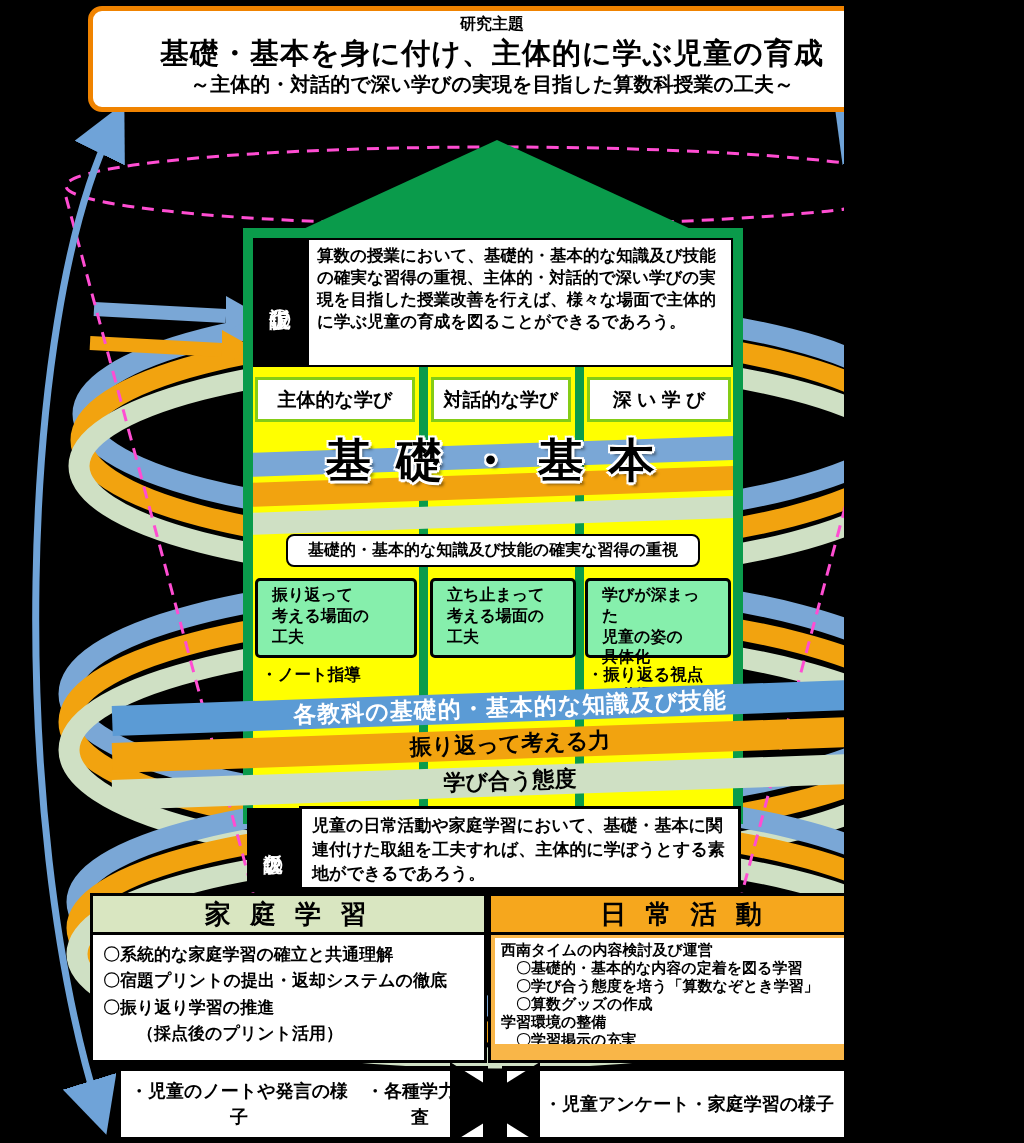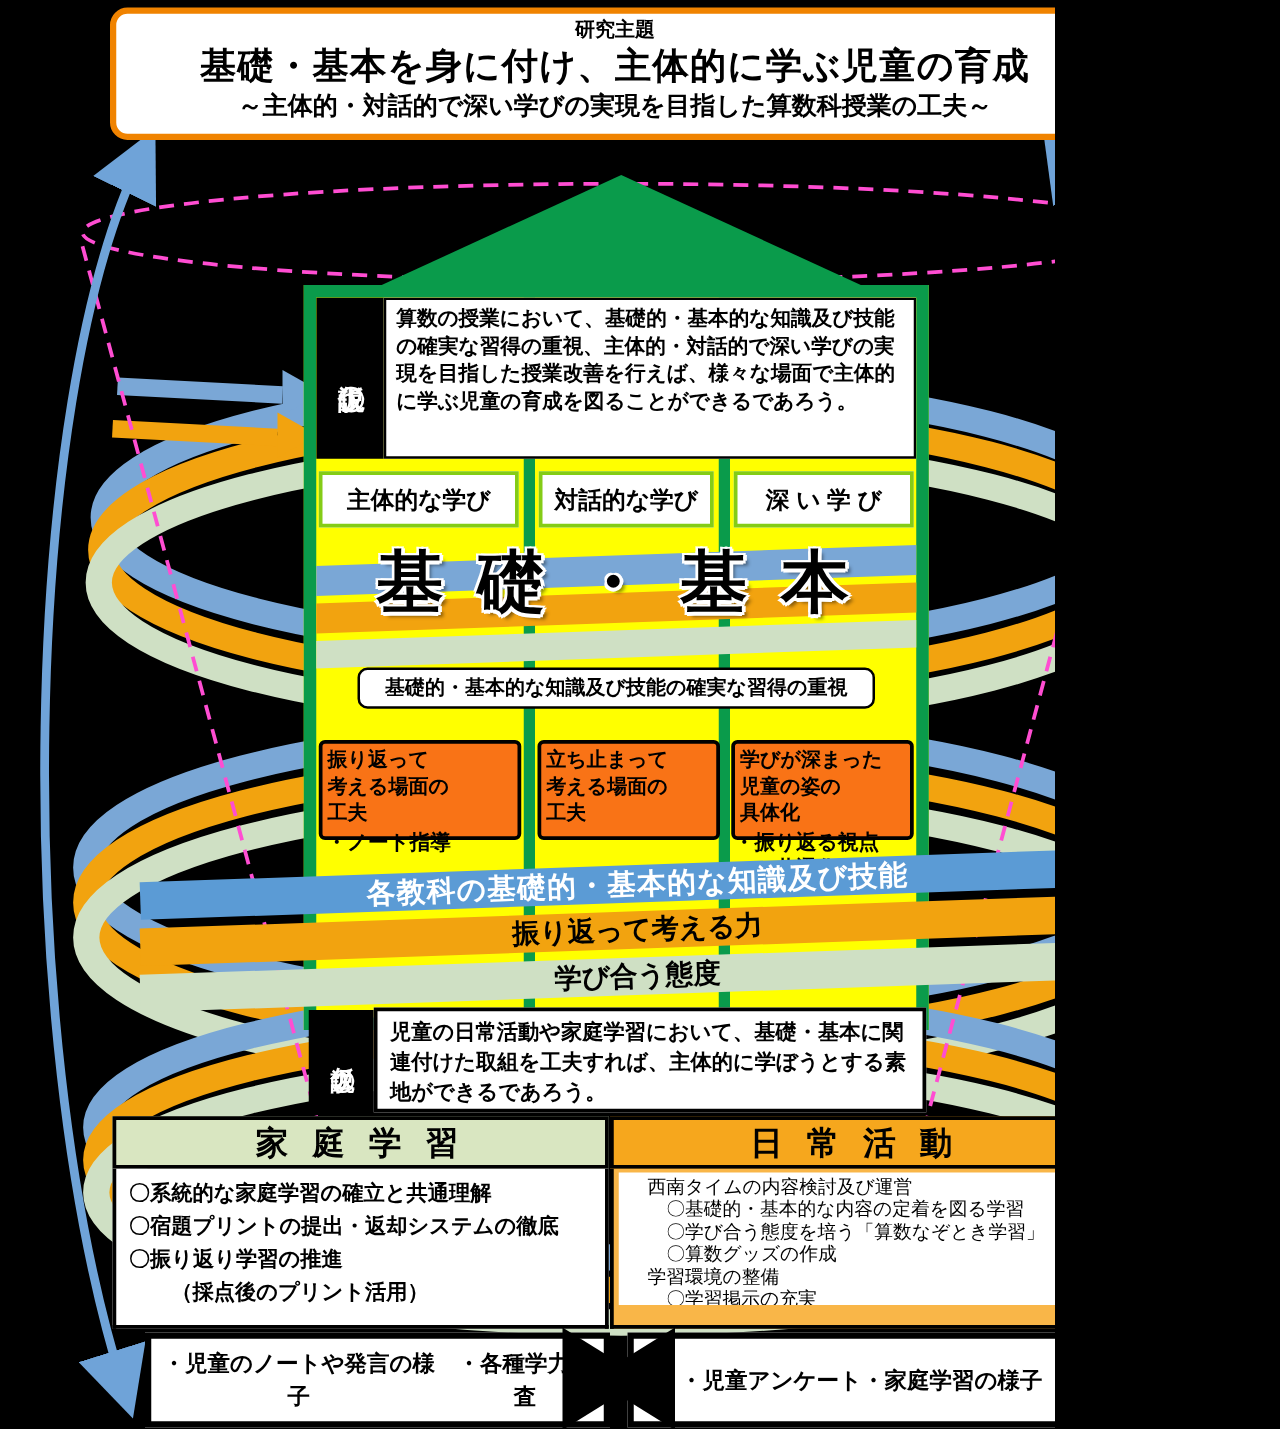--- a/index.html
+++ b/index.html
@@ -32,27 +32,27 @@
 
   .colh{position:absolute;top:139px;height:45px;background:#fff;border:3px solid #84cc16;
         display:flex;align-items:center;justify-content:center;font-size:19px;font-weight:bold}
   .colh1{left:2px;width:160px}.colh2{left:178px;width:140px}.colh3{left:334px;width:144px}
 
   .aband{position:absolute;left:-30px;width:560px;transform:rotate(-2deg)}
   .ab1{top:206px;height:24px;background:#7aa7d6}
   .ab2{top:236px;height:24px;background:#f2a30f}
   .ab3{top:266px;height:22px;background:#cfe0c4}
 
-  .bigfound{position:absolute;left:0;top:192px;width:480px;text-align:center;font-size:54px;font-weight:bold;
+  .bigfound{position:absolute;left:0;top:192px;width:480px;text-align:center;font-size:46px;font-weight:bold;
             letter-spacing:6px;color:#000;
             text-shadow:-2px -2px 0 #fff,2px -2px 0 #fff,-2px 2px 0 #fff,2px 2px 0 #fff,0 3px 0 #fff,3px 0 0 #fff,4px 4px 3px rgba(0,0,0,.45)}
   .emph{position:absolute;left:33px;top:296px;width:414px;height:33px;background:#fff;border:2px solid #000;
         border-radius:8px;display:flex;align-items:center;justify-content:center;font-size:16px;font-weight:bold}
-  .strat{position:absolute;top:354px;height:80px;background:#f97316;border:3px solid #000;border-radius:5px;
-         font-size:16px;font-weight:bold;line-height:1.3;padding:4px 4px;white-space:pre-line}
+  .strat{position:absolute;top:340px;height:80px;background:#86efac;border:3px solid #000;border-radius:5px;
+         font-size:16px;font-weight:bold;line-height:1.3;padding:4px 14px;white-space:pre-line}
   .strat1{left:2px;width:162px}.strat2{left:177px;width:146px}.strat3{left:332px;width:146px}
   .item{position:absolute;top:426px;font-size:16.5px;font-weight:bold;line-height:1.3;white-space:pre-line}
   .item1{left:8px}.item2{left:180px}.item3{left:334px}
 
   
   .band{position:absolute;left:112px;width:796px;height:30px;z-index:2;transform:rotate(-2deg);
         display:flex;align-items:center;justify-content:center;font-weight:bold}
   .band-blue{top:692px;background:#5b9bd5;color:#fff;font-size:23px;letter-spacing:1px}
   .band-orange{top:729px;background:#f2a30f;color:#000;font-size:22px}
   .band-green{top:766px;background:#cfe0c4;color:#000;font-size:22px}
@@ -67,21 +67,21 @@
   .card-left{left:90px;width:397px}
   .card-right{left:488px;width:392px}
   .card-h{height:42px;border:3px solid #000;display:flex;align-items:center;justify-content:center;
           font-size:26px;font-weight:bold;letter-spacing:6px}
   .card-h.green{background:#d9e6c1}
   .card-h.orange{background:#f6a71d}
   .card-b{position:relative;height:128px;border:3px solid #000;border-top:none}
   .card-b.white{background:#fff;padding:7px 10px;font-size:17px;font-weight:bold;line-height:1.55}
   .card-b.orangebg{background:#f9b648}
   .card-b .inner{position:absolute;left:4px;right:4px;top:3px;bottom:16px;background:#fff;
-                 padding:3px 23px;font-size:15px;font-weight:normal;line-height:1.2;overflow:hidden}
+                 padding:3px 6px;font-size:15px;font-weight:bold;line-height:1.2;overflow:hidden}
 
   
   .eval{position:absolute;top:1066px;height:76px;background:#fff;border:5px solid #000;z-index:3;
         display:flex;flex-direction:row;align-items:center;justify-content:center;
         font-size:18px;font-weight:bold;line-height:1.45;text-align:center}
   .eval-left{left:116px;width:372px}
   .eval-right{left:502px;width:374px}
 </style>
 </head>
 <body>

